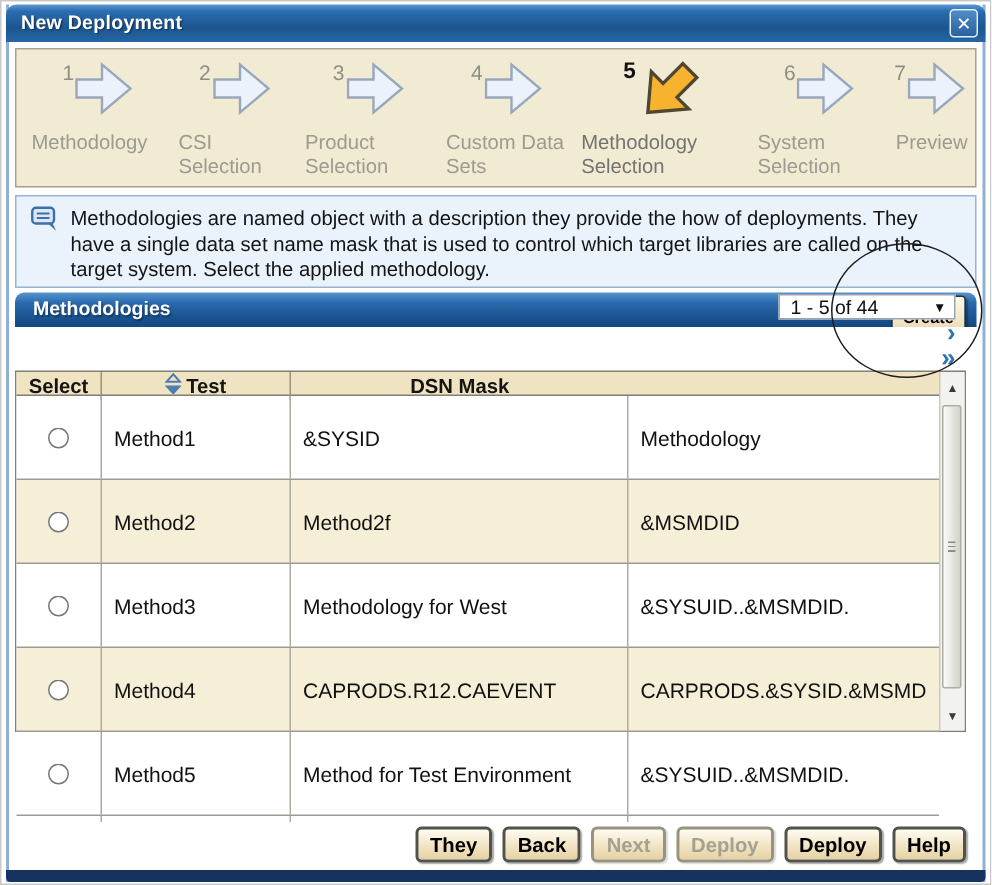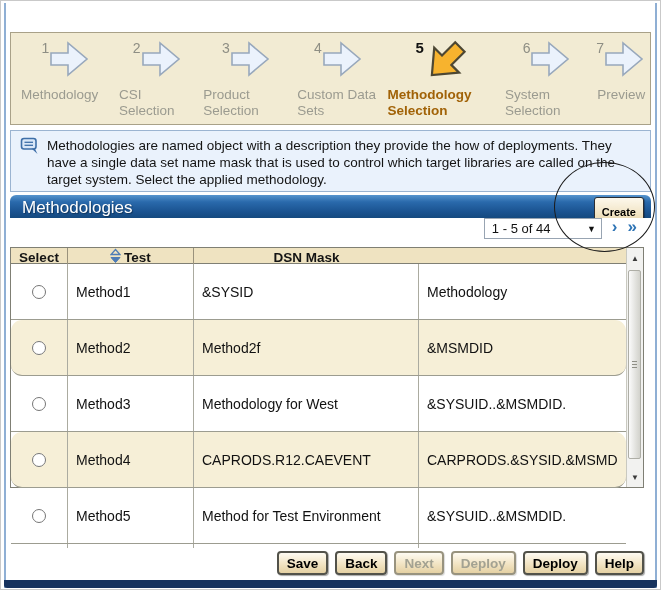--- a/index.html
+++ b/index.html
@@ -18,54 +18,54 @@
     display:flex; align-items:center; justify-content:center; cursor:pointer; }
 
   
   .steps { position:absolute; left:4px; right:4px; top:29px; height:93px; background:#F2EBD3;
            border:1px solid #A9A188; display:flex; padding:5px 2px 0 6px; }
   .step { padding-top:2px; }
   .step-top { display:flex; align-items:flex-start; justify-content:center; height:44px; }
   .step-num { font-size:14px; color:#8E8E84; margin:0 1px 0 0; line-height:14px; padding-top:1px; }
   .step.active .step-num { color:#111; font-weight:bold; font-size:15px; }
   .step-label { font-size:13.5px; color:#9B9B90; line-height:16px; padding-left:4px; margin-top:3px; }
-  .step.active .step-label { color:#a16207; font-weight:bold; }
+  .step.active .step-label { color:#737373; font-weight:normal; }
 
   
   .info { position:absolute; left:4px; right:4px; top:127px; height:62px; background:#EAF2FC;
           border:1px solid #9BB4D1; padding:6px 8px 4px 36px; font-size:13.5px; color:#141414; line-height:17px; }
   .info-icon { position:absolute; left:9px; top:6px; }
 
   
   .secbar { position:absolute; left:4px; right:4px; top:192px; height:23px; border-radius:6px 6px 0 0;
     background:linear-gradient(180deg,#5795CE 0%,#2A6AAC 30%,#1B5492 70%,#14497F 100%); }
-  .sectitle { position:absolute; left:12px; top:3px; color:#fff; font-weight:normal; font-size:17px;
+  .sectitle { position:absolute; left:12px; top:3px; color:#fff; font-weight:bold; font-size:13px;
               text-shadow:1px 1px 1px rgba(0,0,0,.35); }
   .createbtn { position:absolute; right:7px; top:2px; height:30px; padding:0 7px; font-family:inherit;
     font-weight:bold; font-size:11px; color:#000; border:1px solid #2B2E33; border-radius:3px;
     background:linear-gradient(180deg,#FDF8EC 0%,#F2E5C6 55%,#E3CFA0 100%); box-shadow:1px 1px 1px rgba(0,0,0,.3); cursor:pointer; }
 
   
   .pagerow { position:absolute; left:4px; right:4px; top:215px; height:29px; background:#fff;
-             display:flex; align-items:flex-start; justify-content:flex-end; padding-right:14px; }
+             display:flex; align-items:flex-end; justify-content:flex-end; padding-right:14px;flex-direction:column; }
   .rangebox { width:118px; height:21px; border:1px solid #98A4B2; display:flex; align-items:center;
               justify-content:space-between; padding:0 5px 0 7px; font-size:13px; color:#111; cursor:pointer; background:#fff; }
   .rangebox .caret { font-size:9px; color:#111; }
   .pagechev { color:#2E74B5; font-weight:bold; font-size:17px; line-height:17px; margin-left:10px; cursor:pointer; }
 
   
   .table { position:absolute; left:4px; top:244px; width:634px; height:241px; border:1px solid #7F7F74; background:#fff; }
   .tinner { position:absolute; left:0; top:0; right:17px; bottom:0; }
   .thead { display:grid; grid-template-columns:57px 126px 225px 1fr; height:16px; background:#EFE3C1;
            border-bottom:1px solid #7F7F74; font-weight:bold; font-size:13.5px; color:#141414; }
   .thcell { display:flex; align-items:center; justify-content:center; border-right:1px solid #9A927C; gap:3px; }
   .thcell:last-child { border-right:none; }
   .trow { display:grid; grid-template-columns:57px 126px 225px 1fr; height:56px; background:#fff;
           border-bottom:1px solid #9C9C90; font-size:14px; color:#111; }
-  .trow.alt { background:#F6EFD7;border-radius:11px; }
+  .trow.alt { background:#F6EFD7; }
   .trow.filler { height:4px; border-bottom:none; }
   .tcell { display:flex; align-items:center; padding-left:8px; border-right:1px solid #ABABA0; overflow:hidden; white-space:nowrap; }
   .tcell:last-child { border-right:none; }
   .tcell.sel { justify-content:center; padding-left:0; }
   .tcell input[type=radio] { width:14px; height:14px; }
 
   
   .vscroll { position:absolute; top:0; right:0; bottom:0; width:17px; background:#F2F2F0; border-left:1px solid #C9C9C0; }
   .vs-btn { position:absolute; left:0; right:0; height:16px; display:flex; align-items:center; justify-content:center;
             font-size:8px; color:#3A3A3A; cursor:pointer; }
@@ -88,20 +88,26 @@
   
   .annotation { position:absolute; left:553px; top:161px; width:101px; height:90px; border:1.6px solid #1C1C1C;
     border-radius:50%; pointer-events:none; z-index:50; }
 </style>
 </head>
 <body>
 
 <div class="frame">
   <div class="dialog">
 
+    <div class="titlebar">
+      <span class="title">New Deployment</span>
+      <div class="closebtn">
+        <span>✕</span>
+      </div>
+    </div>
 
     <div class="steps">
         <div class="step" style="width: 100px;">
           <div class="step-top">
             <span class="step-num">1</span>
             <svg width="40" height="38" viewBox="0 0 40 38">
               <polygon points="1,13 18,13 18,3 37,19 18,35 18,25 1,25" fill="#EBF2FC" stroke="#98A8BC" stroke-width="1.6"></polygon>
             </svg>
           </div>
           <div class="step-label">Methodology</div>
@@ -257,21 +263,21 @@
       <div class="vscroll">
         <div class="vs-btn vs-up">▲</div>
         <div class="vs-thumb">
             <div class="vs-grip"></div>
           </div>
         <div class="vs-btn vs-down">▼</div>
       </div>
     </div>
 
     <div class="footer">
-        <button class="xpbtn">Save</button>
+        <button class="xpbtn">They</button>
         <button class="xpbtn">Back</button>
         <button class="xpbtn disabled" disabled="">Next</button>
         <button class="xpbtn disabled" disabled="">Deploy</button>
         <button class="xpbtn">Deploy</button>
         <button class="xpbtn">Help</button>
       </div>
 
     <div class="bottombar"></div>
   </div>
 

